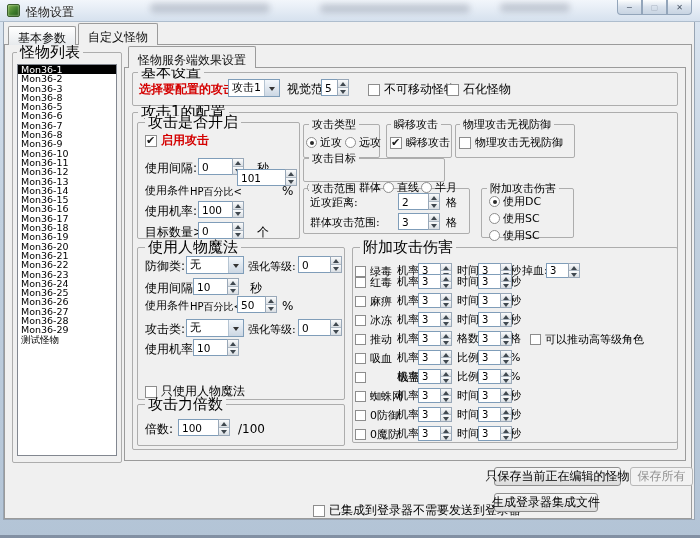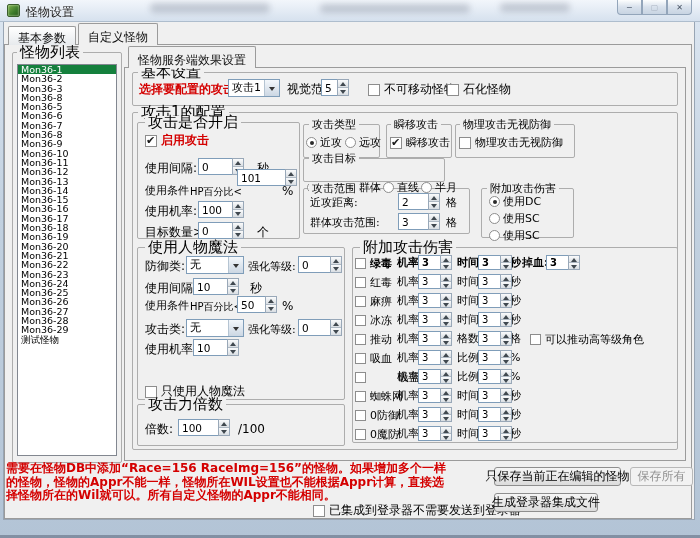--- a/index.html
+++ b/index.html
@@ -28,21 +28,21 @@
 .cap{position:absolute;background:#f0f0f0;padding:0 3px;font-size:15px;line-height:13px;white-space:nowrap;z-index:3}
 .cap.s11{font-size:11px}
 
 .lb{position:absolute;font-size:12px;line-height:14px;white-space:nowrap;z-index:2}
 .s11{font-size:11px}
 .s10{font-size:10px}
 .red{color:#d40000;font-weight:bold}
 
 .listbox{position:absolute;background:#fff;border:1px solid #828790;overflow:hidden;z-index:2}
 .li{height:9.3px;font-size:9.5px;line-height:9.6px;padding-left:3px;white-space:nowrap;overflow:hidden;color:#000}
-.li.sel{background:#15803d;color:#fff}
+.li.sel{background:#000000;color:#fff}
 
 .cb{position:absolute;display:flex;align-items:center;gap:4px;font-size:12px;white-space:nowrap;z-index:2}
 .cb .bx{width:12px;height:12px;background:#fff;border:1px solid #8d8d8d;position:relative;flex:none}
 .cb.on .bx::after{content:"✔";position:absolute;left:0;top:-2px;font-size:11px;color:#1a1a1a}
 .rd{display:inline-flex;align-items:center;gap:3px;font-size:11px;white-space:nowrap}
 .rd .ci{width:11px;height:11px;border-radius:50%;border:1px solid #8d8d8d;background:#fff;position:relative;flex:none}
 .rd.on .ci::after{content:"";position:absolute;left:2.5px;top:2.5px;width:4.5px;height:4.5px;border-radius:50%;background:#2a2a2a}
 .rgrp{position:absolute;display:flex;z-index:2}
 .rgrp.col{flex-direction:column}
 
@@ -362,21 +362,21 @@
     <span class="ud">
         <i class="u"></i>
         <i class="d"></i>
       </span>
   </span>
   <div class="lb" style="left:238px;top:422px">/100</div>
 
   <div class="grp" style="left:352px;top:247px;width:326px;height:196px"></div>
   <div class="cap" style="left:360px;top:241px">附加攻击伤害</div>
   <div id="extra-rows">
-      <div class="xrow" style="top: 8px; font-weight: bold;">
+      <div class="xrow" style="top: 16px;">
         <span class="cb" style="left: 3px;">
           <span class="bx"></span>
           <span>绿毒</span>
         </span>
         <span class="xl" style="left: 45px;">机率:</span>
         <span class="spin" style="left: 66px; width: 34px;">
           <span class="sv">3</span>
           <span class="ud">
             <i class="u"></i>
             <i class="d"></i>
@@ -606,21 +606,20 @@
           <span class="sv">3</span>
           <span class="ud">
             <i class="u"></i>
             <i class="d"></i>
           </span>
         </span>
         <span class="xl" style="left: 158px;">秒</span>
       </div>
     </div>
 
-  <div class="warn" style="left:6px;top:462px;width:446px">需要在怪物DB中添加“Race=156 RaceImg=156”的怪物。如果增加多个一样的怪物，怪物的Appr不能一样，怪物所在WIL设置也不能根据Appr计算，直接选择怪物所在的Wil就可以。所有自定义怪物的Appr不能相同。</div>
   <div class="btn" style="left:494px;top:467px;width:127px;height:19px">只保存当前正在编辑的怪物</div>
   <div class="btn disabled" style="left:630px;top:467px;width:63px;height:19px">保存所有</div>
   <span class="cb" style="left:313px;top:502px;z-index:4">
     <span class="bx"></span>
       <span>已集成到登录器不需要发送到登录器</span>
   </span>
   <div class="btn" style="left:494px;top:493px;width:104px;height:19px">生成登录器集成文件</div>
 
 </div>
 

